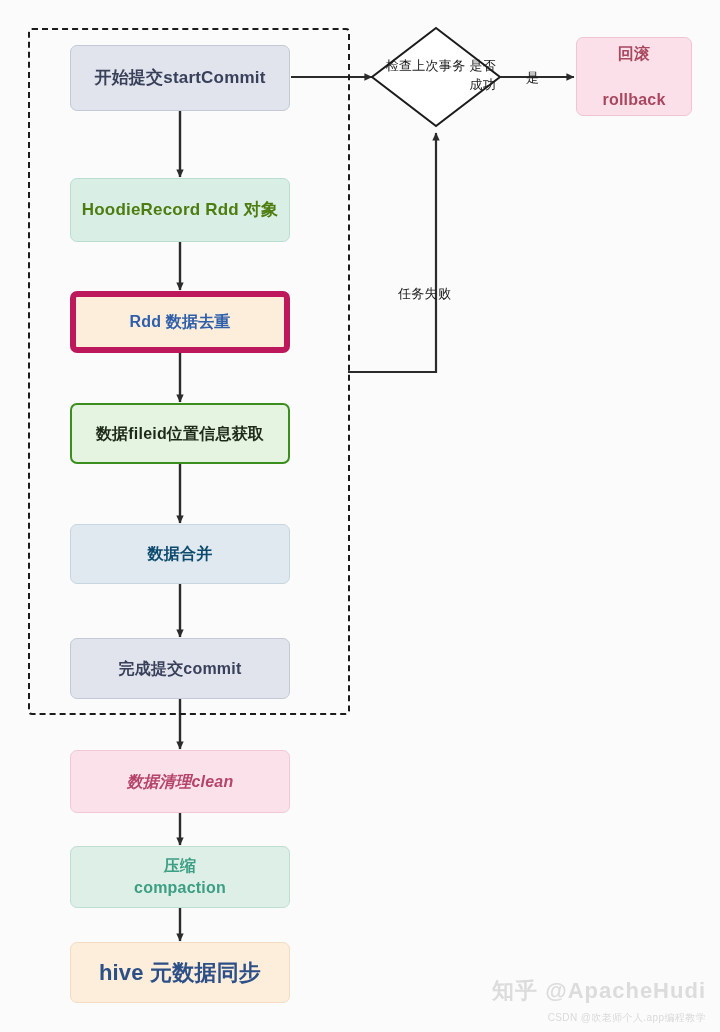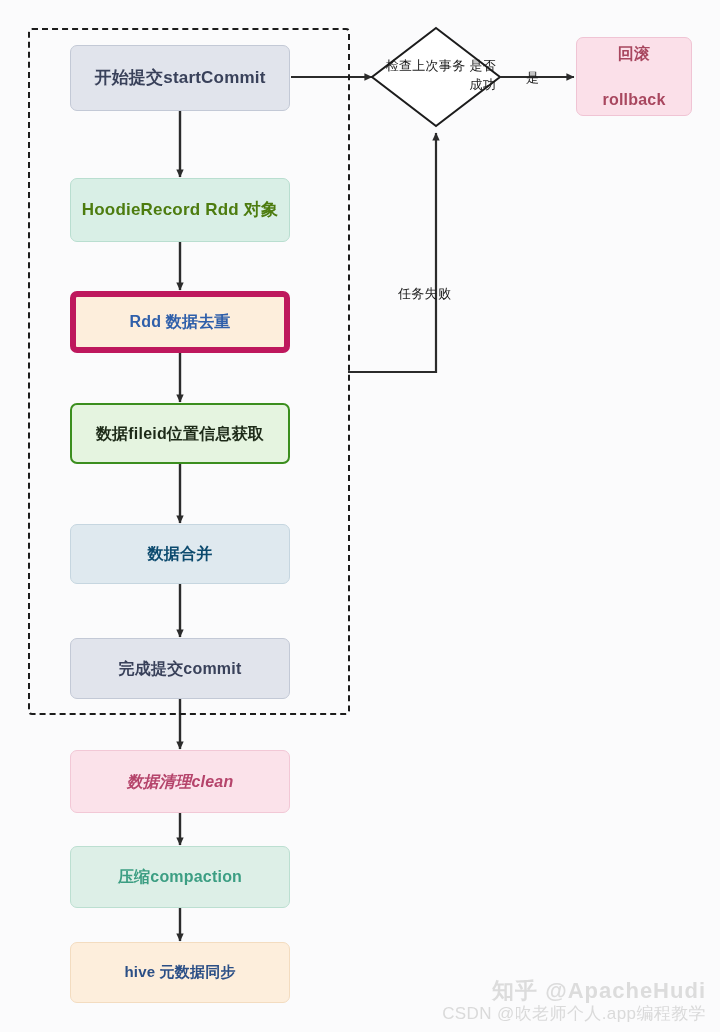--- a/index.html
+++ b/index.html
@@ -39,21 +39,21 @@
 
   
   .n-start    { background:#e1e4ec; border:1px solid #c3c9d6; color:#39415a; font-size:17px; }
   .n-hoodie   { background:#d9efe6; border:1px solid #b9ded0; color:#4d7c0f; font-size:17px; }
   .n-dedup    { background:#fdeedc; border:6px solid #be185d; color:#2f5faa; font-size:16px;text-align:right; }
   .n-fileid   { background:#e5f4e0; border:2px solid #3b8e1e; color:#1d2a18; font-size:16px;text-align:right; }
   .n-merge    { background:#dfe9ef; border:1px solid #c6d6e0; color:#0c4a6e; font-size:16px; }
   .n-commit   { background:#e1e4ec; border:1px solid #c3c9d6; color:#39415a; font-size:16px; }
   .n-clean    { background:#fbe2ea; border:1px solid #f2c8d6; color:#b5446b; font-size:16px; }
   .n-compact  { background:#ddefe7; border:1px solid #bcdfd1; color:#3c9e83; font-size:16px; }
-  .n-hive     { background:#fdeedc; border:1px solid #f3dcc0; color:#2b4f86; font-size:15px; }
+  .n-hive     { background:#fdeedc; border:1px solid #f3dcc0; color:#2b4f86; font-size:22px; }
   .n-rollback { background:#fbe0e9; border:1px solid #f0c4d4; color:#a8475f; font-size:16px;gap:24px; }
 
   .group-box {
     position: absolute;
     box-sizing: border-box;
     border: 2px dashed #1c1c1c;
     border-radius: 4px;
     z-index: 1;
   }
   .diamond-label {
@@ -80,21 +80,21 @@
     font-size: 22px;
     color: #dcdcdc;
     font-weight: bold;
     letter-spacing: 1px;
     z-index: 4;
   }
   .wm-csdn {
     position: absolute;
     right: 14px;
     bottom: 7px;
-    font-size: 17px;
+    font-size: 10px;
     color: #dadada;
     letter-spacing: 0.4px;
     z-index: 4;
   }
 </style>
 </head>
 <body>
 
 <div id="canvas">
 
@@ -148,21 +148,21 @@
   <div class="node n-commit" style="left:70px; top:638px; width:220px; height:61px; flex-direction:row;">
     <span>完成提交</span>
     <span>commit</span>
   </div>
 
   <div class="node n-clean" style="left:70px; top:750px; width:220px; height:63px; flex-direction:row;font-style:italic;">
     <span>数据清理</span>
     <span>clean</span>
   </div>
 
-  <div class="node n-compact" style="left:70px; top:846px; width:220px; height:62px; flex-direction:row;">
+  <div class="node n-compact" style="left:70px; top:846px; width:220px; height:62px; flex-direction:column;">
     <span>压缩</span>
     <span>compaction</span>
   </div>
 
   <div class="node n-hive" style="left:70px; top:942px; width:220px; height:61px;">
     <span>hive 元数据同步</span>
   </div>
 
   <div class="node n-rollback" style="left:576px; top:37px; width:116px; height:79px; flex-direction:column;">
     <span>回滚</span>

